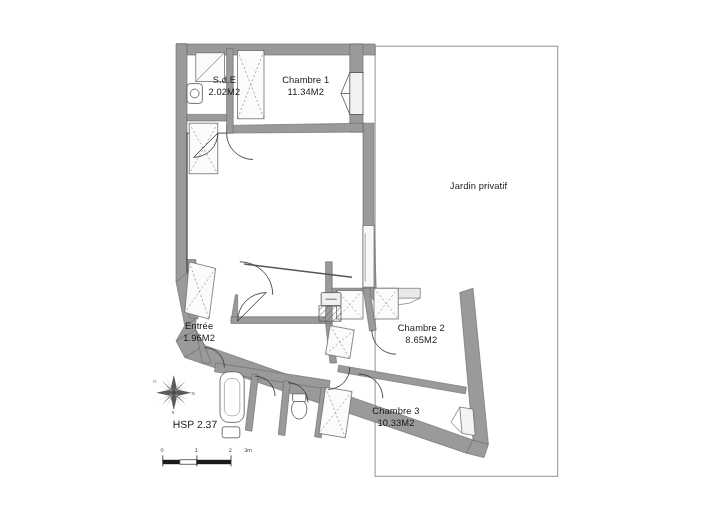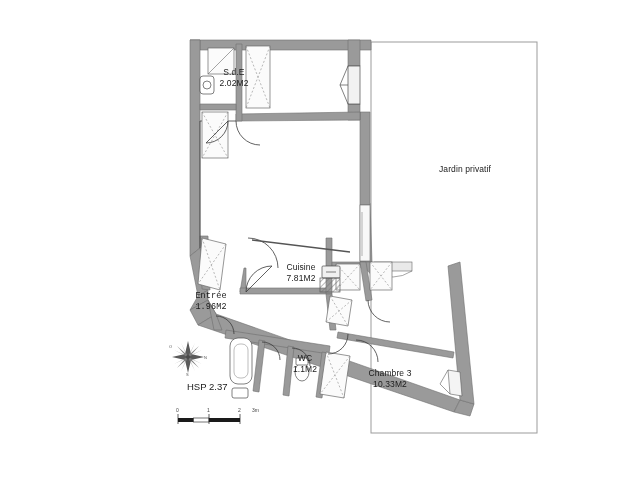--- a/index.html
+++ b/index.html
@@ -1,18 +1,18 @@
 <!DOCTYPE html>
 <html><head>
 <meta charset="utf-8">
 <style>
   html,body{margin:0;padding:0;background:#ffffff;}
   body{width:640px;height:480px;overflow:hidden;
        font-family:"Liberation Sans","DejaVu Sans",sans-serif;}
-  #stage{position:relative;width:556px;height:480px;background:#ffffff;margin-left:30px;}
+  #stage{position:relative;width:556px;height:480px;background:#ffffff;}
   #plan{position:absolute;left:0;top:0;width:640px;height:480px;}
   .lbl{position:absolute;text-align:center;color:#1a1a1a;
        font-family:"Liberation Sans","DejaVu Sans",sans-serif;
        font-size:8.5px;line-height:10.5px;white-space:nowrap;
        letter-spacing:.1px;}
   .lbl.faint{color:#8f8f8f;}
   .lbl .nm{display:block;}
   .lbl .ar{display:block;}
   .hsp{position:absolute;font-size:9.5px;color:#1a1a1a;white-space:nowrap;}
   .scalenum{position:absolute;font-size:5px;color:#444;white-space:nowrap;}
@@ -219,40 +219,40 @@
       <line x1="179" y1="414" x2="179" y2="424" stroke="#1a1a1a" stroke-width="0.7"></line>
       <line x1="210" y1="414" x2="210" y2="424" stroke="#1a1a1a" stroke-width="0.7"></line>
     </g>
   </svg>
 
   <div class="lbl" style="left:164px;top:67px;width:80px;">
     <span class="nm">S.d.E</span>
     <span class="ar">2.02M2</span>
   </div>
 
-
-
-
-  <div class="lbl" style="left:141px;top:291px;width:80px;font-family:Liberation Mono, monospace;">
+  <div class="lbl" style="left:238px;top:67px;width:80px;">
+    <span class="nm">Chambre 1</span>
+    <span class="ar">11.34M2</span>
+  </div>
+
+
+
+  <div class="lbl" style="left:141px;top:291px;width:80px;">
     <span class="nm">Entrée</span>
     <span class="ar">1.96M2</span>
   </div>
 
-  <div class="lbl" style="left:231px;top:262px;width:80px;">
-    <span class="nm">Cuisine</span>
-    <span class="ar">7.81M2</span>
-  </div>
-
-
-
-  <div class="lbl" style="left:235px;top:353px;width:80px;">
-    <span class="nm">WC</span>
-    <span class="ar">1.1M2</span>
-  </div>
-
+
+
+
+
+  <div class="lbl" style="left:343px;top:293px;width:80px;">
+    <span class="nm">Chambre 2</span>
+    <span class="ar">8.65M2</span>
+  </div>
 
   <div class="lbl" style="left:320px;top:368px;width:80px;">
     <span class="nm">Chambre 3</span>
     <span class="ar">10.33M2</span>
   </div>
 
   <div class="lbl" style="left:395px;top:164px;width:80px;">
     <span class="nm">Jardin privatif</span>
   </div>
 

